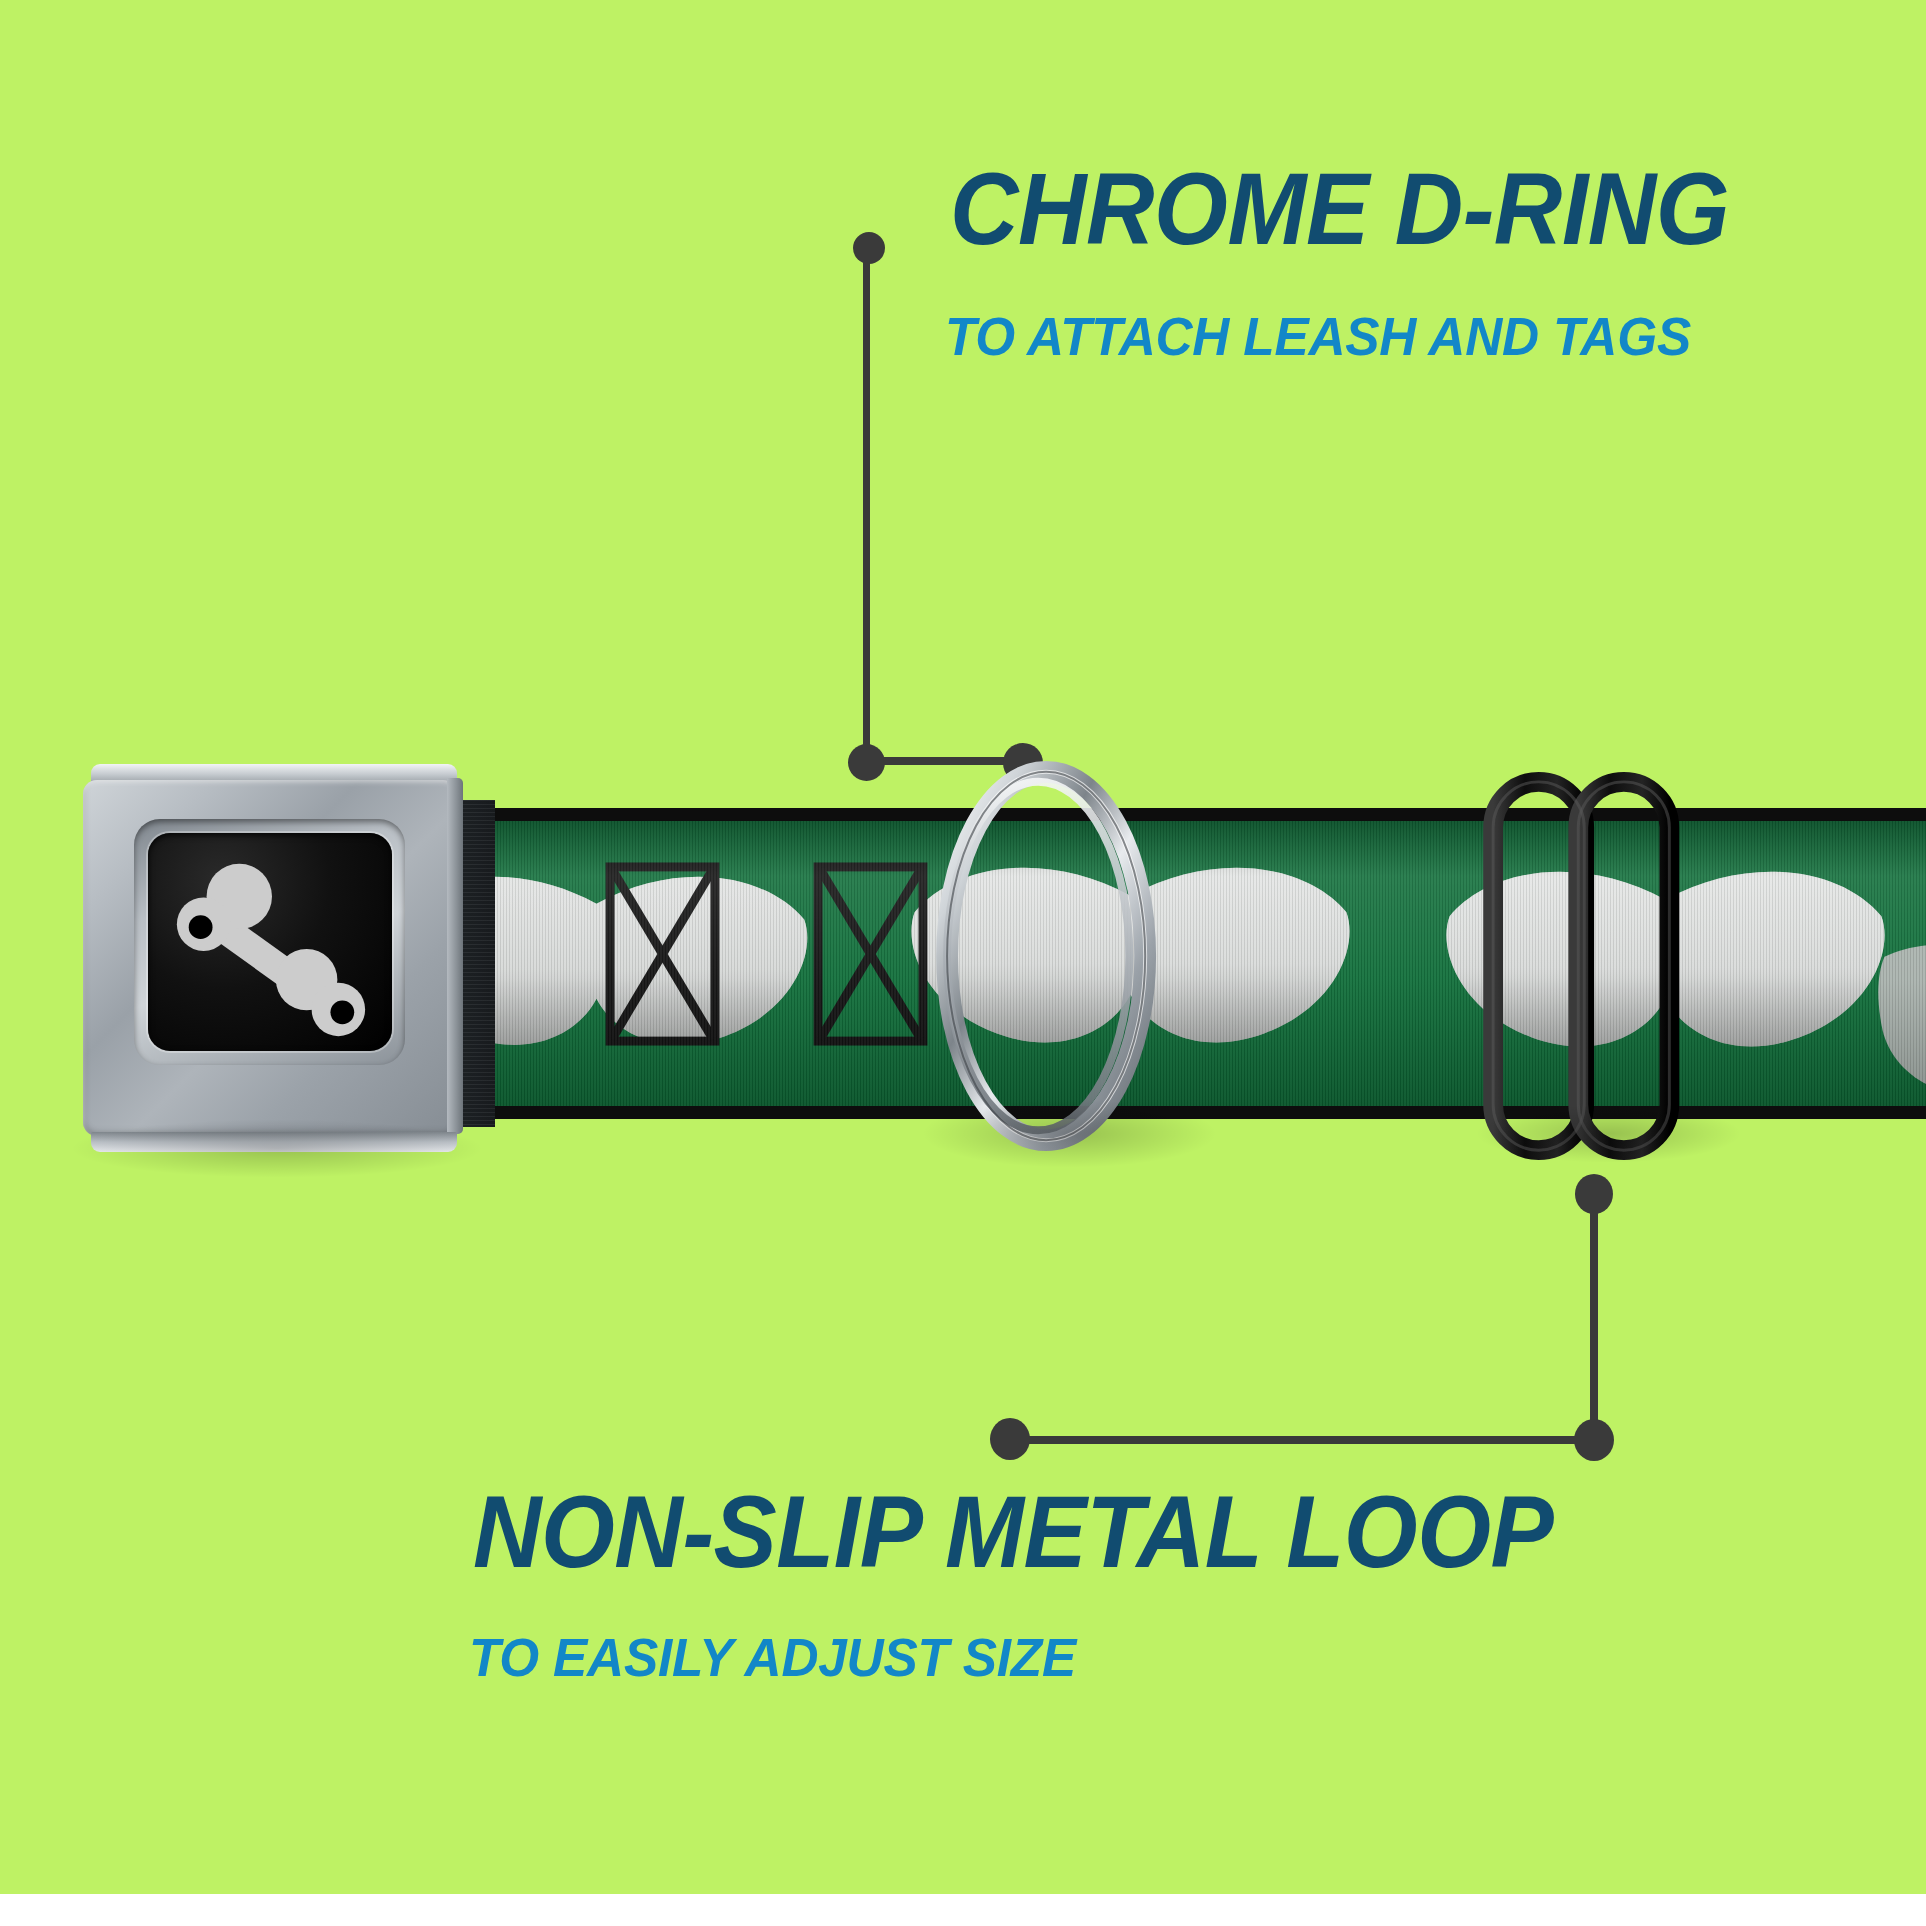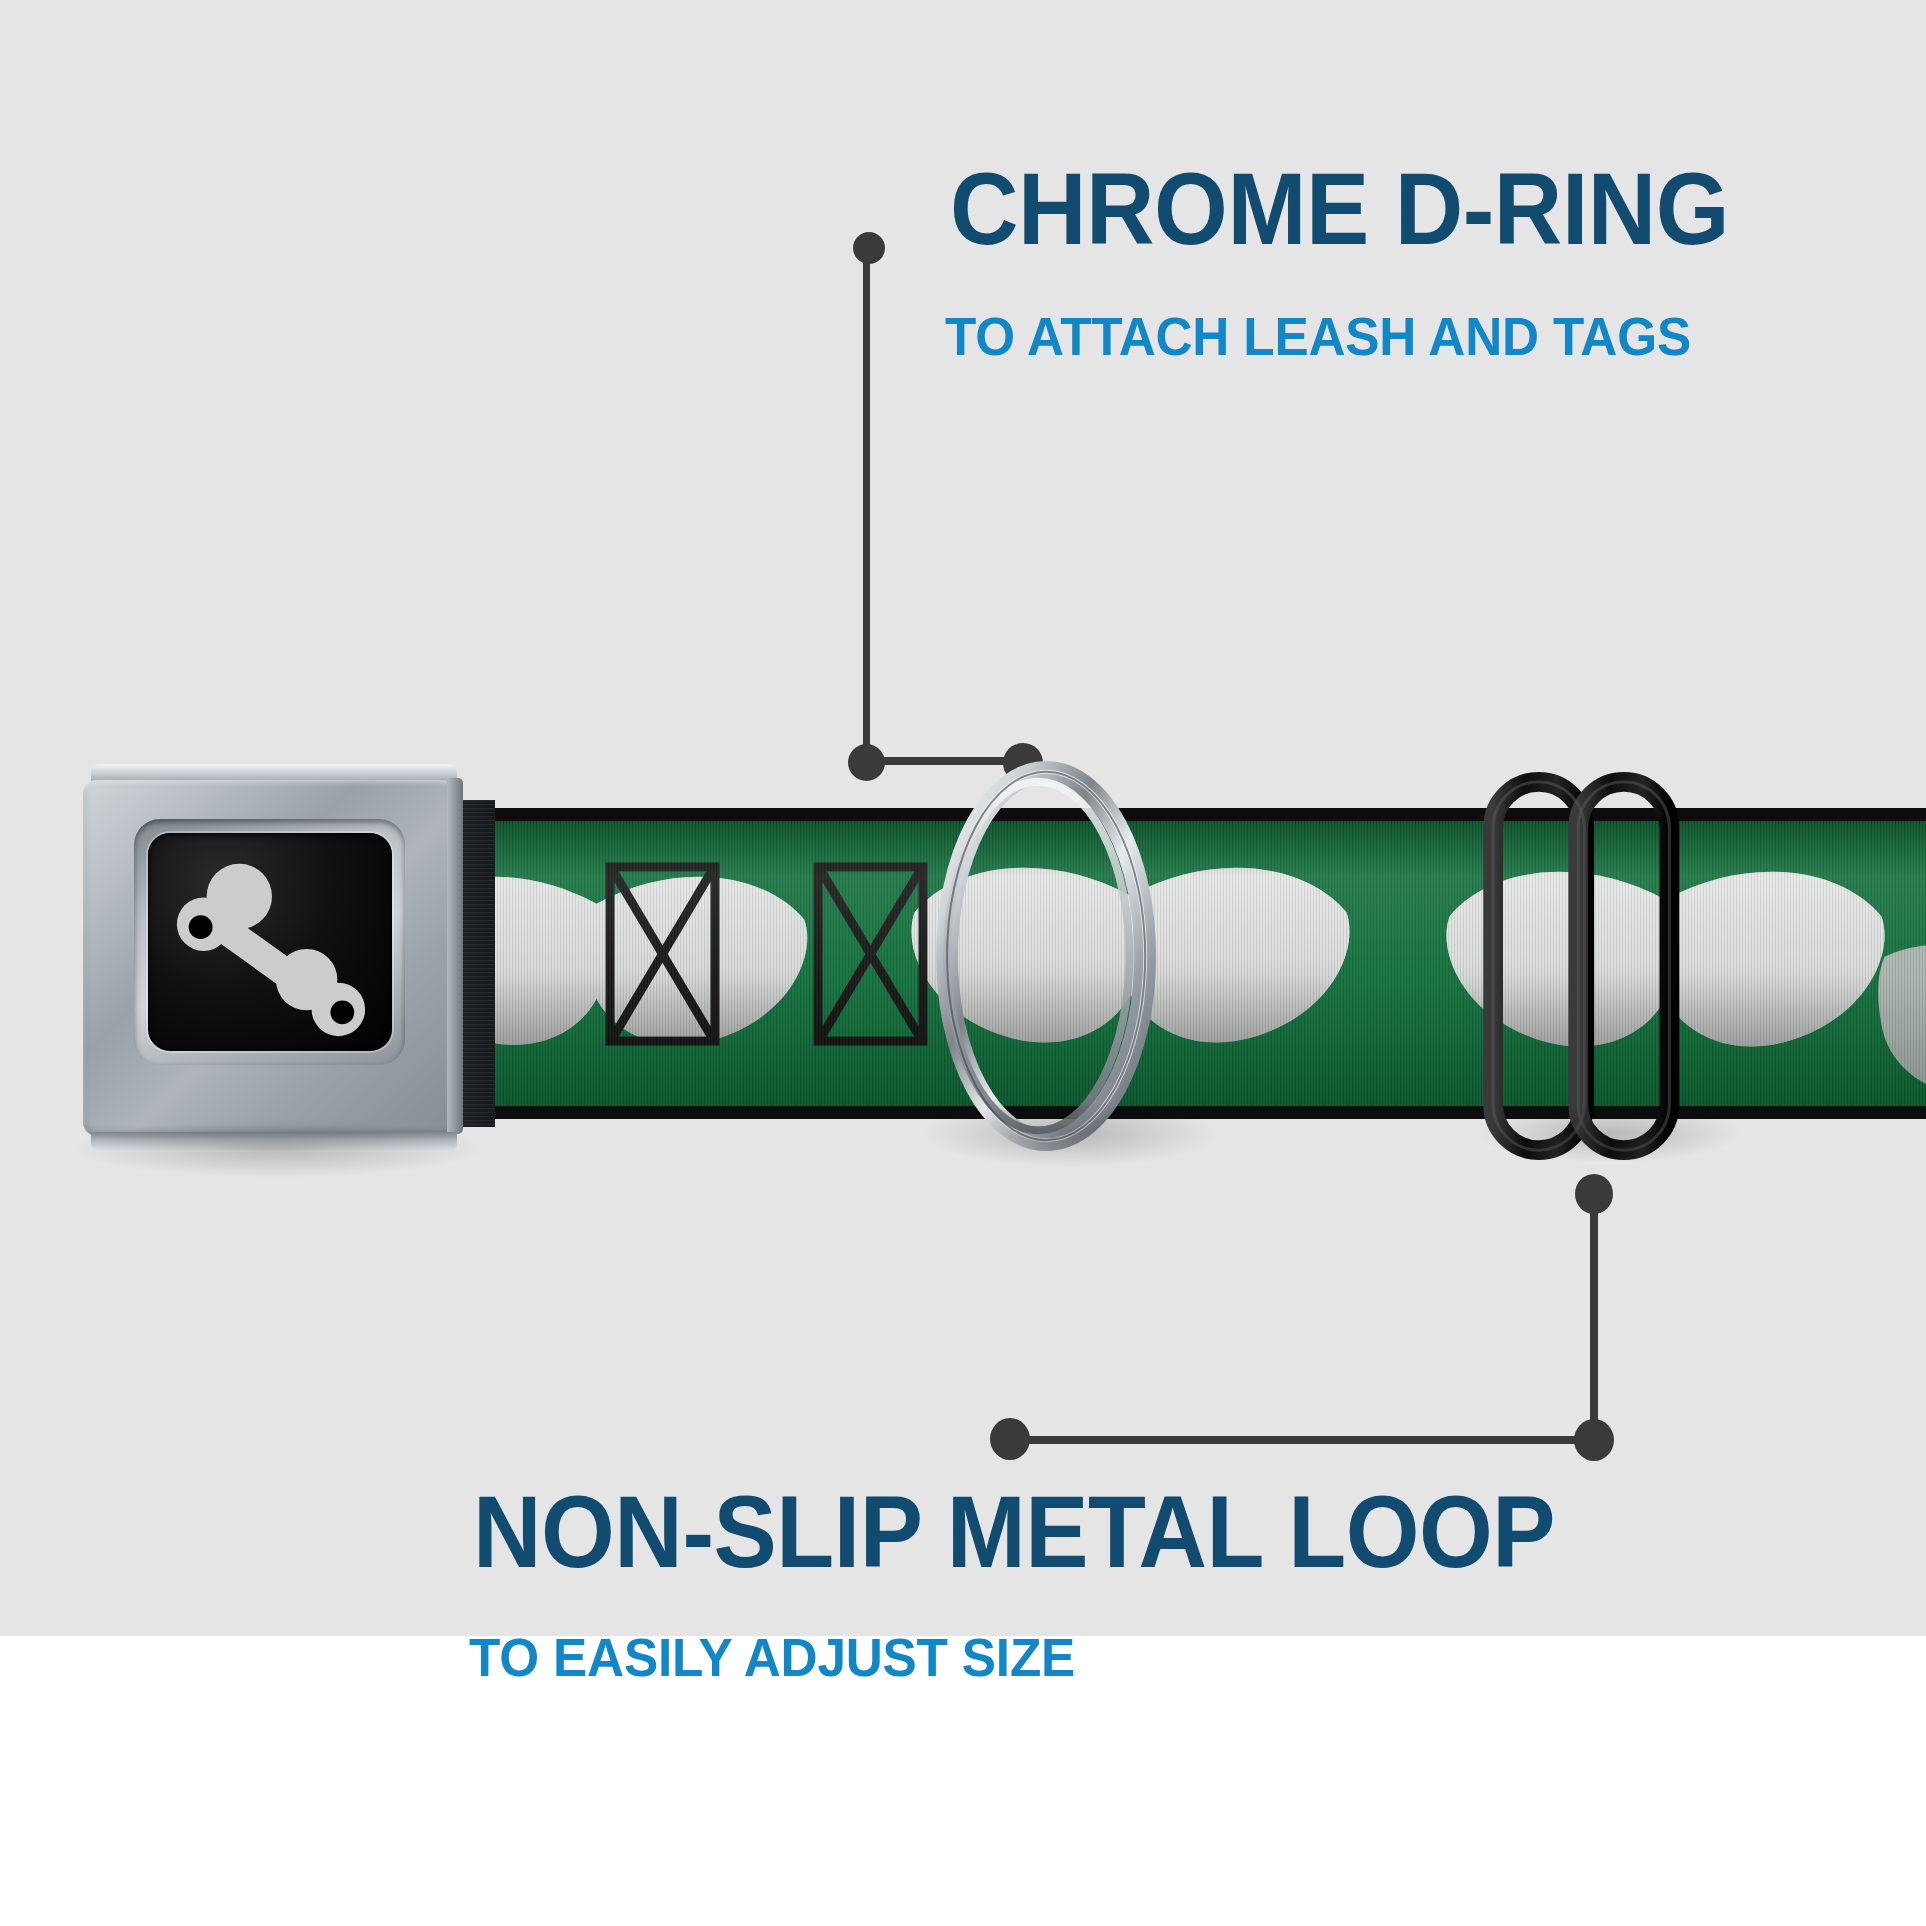--- a/index.html
+++ b/index.html
@@ -12,22 +12,23 @@
     height: 1927px;
     position: relative;
     overflow: hidden;
     font-family: "Liberation Sans", sans-serif;
   }
 
   #stage {
     position: absolute;
     inset: 0;
     width: 1927px;
-    height: 1636px;
-    background: #e5e5e5;
+    height: 1894px;
+    background: #bef264;
+    font-style: italic;
   }
 
   
   .callout-head {
     position: absolute;
     font-family: "Liberation Sans", sans-serif;
     font-weight: bold;
     color: #114C70;
     letter-spacing: -0.5px;
     white-space: nowrap;

